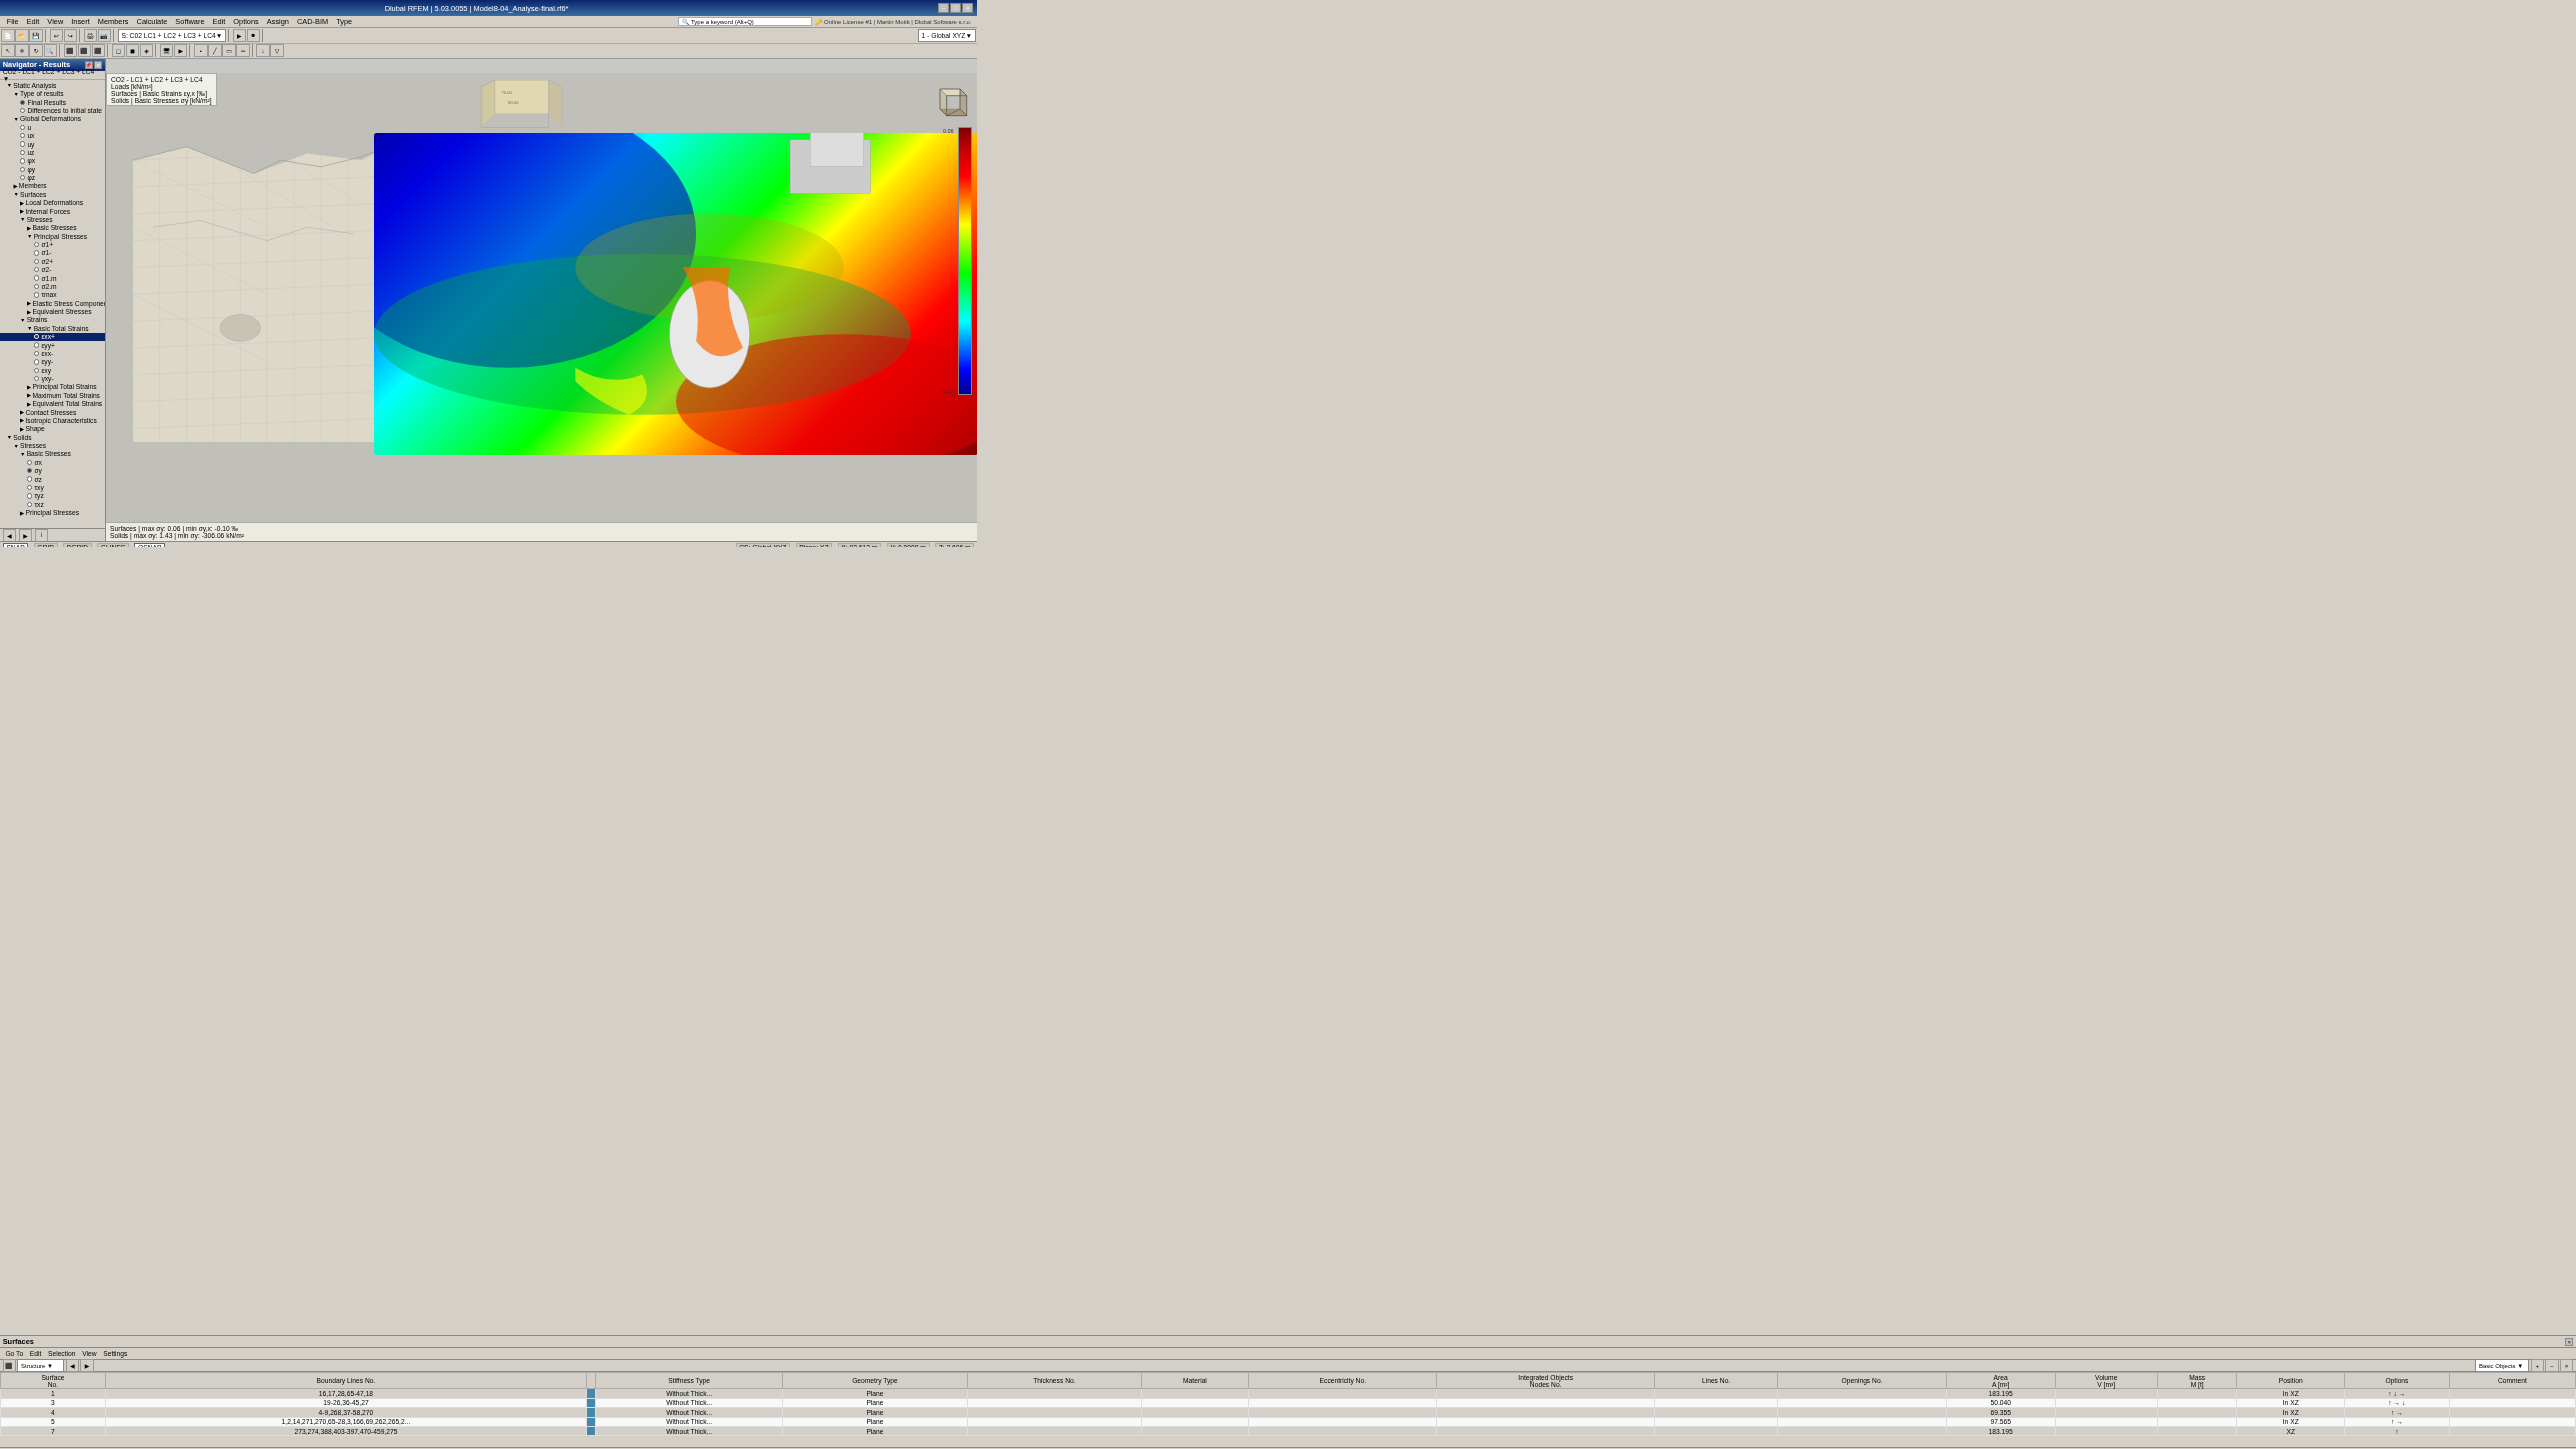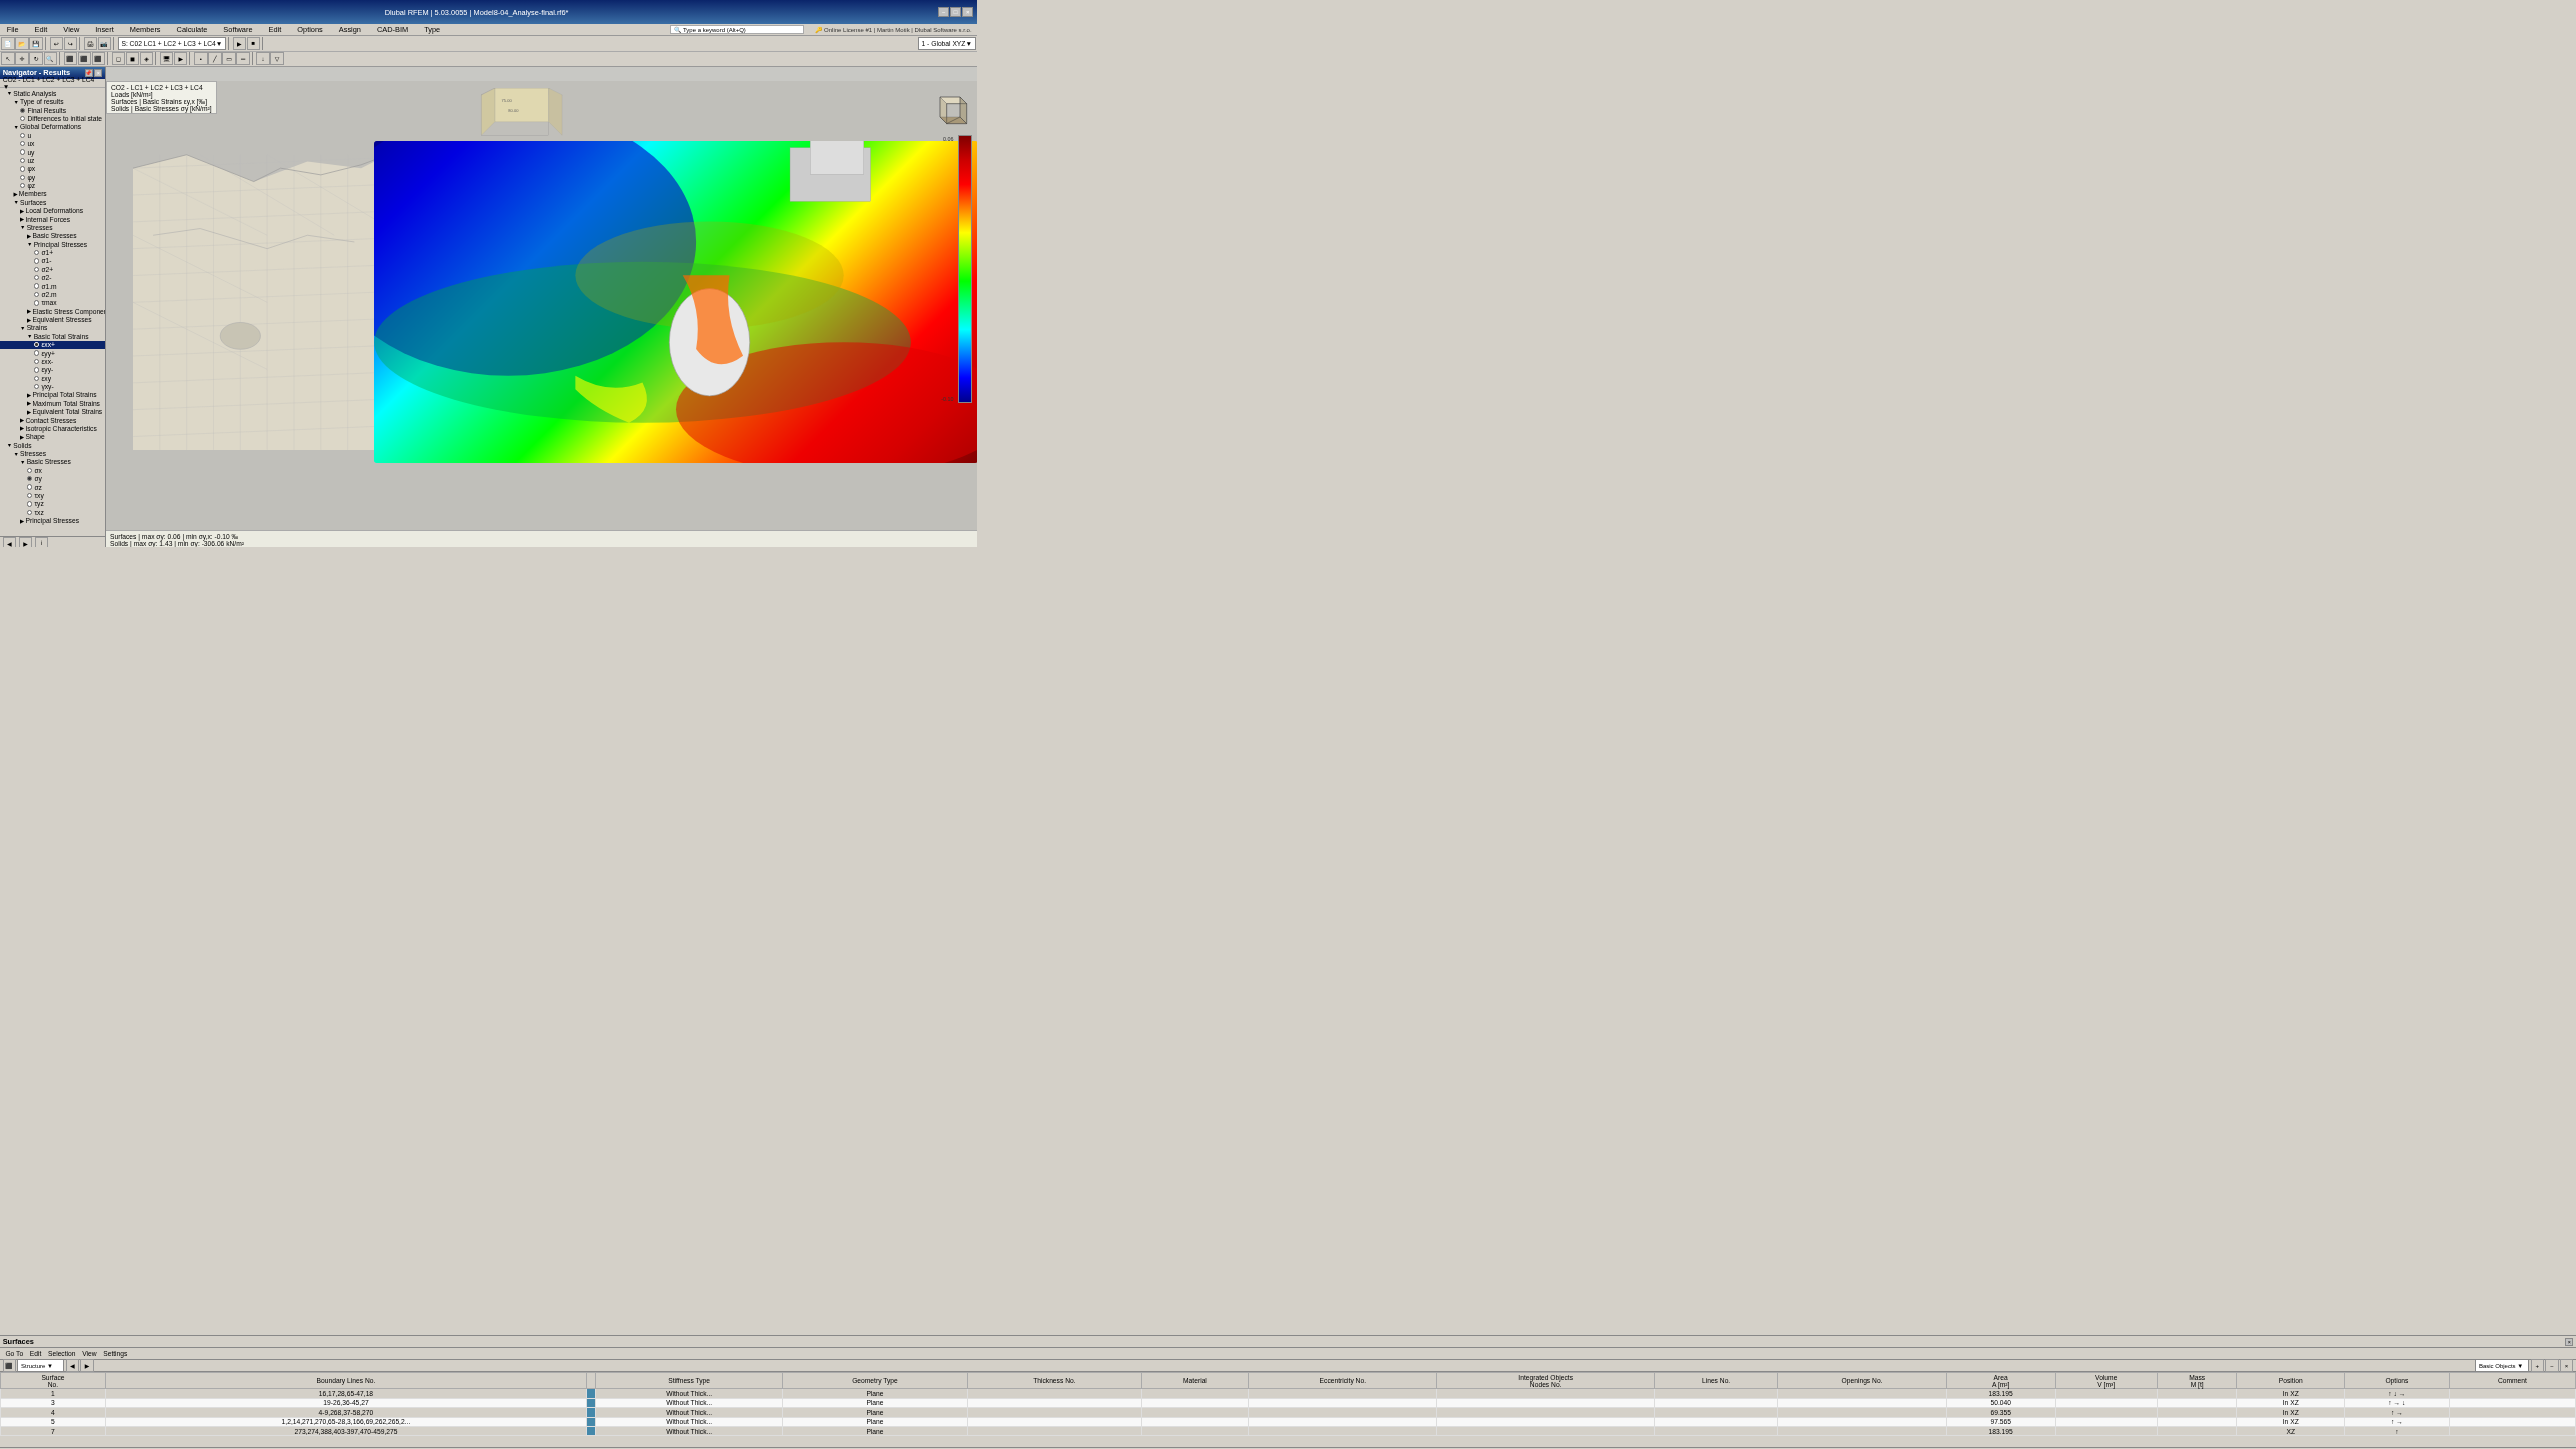--- a/index.html
+++ b/index.html
@@ -8,21 +8,21 @@
       font-size: 7.4px;
       background: #d4d0c8;
       width: 977px;
       height: 547px;
       overflow: hidden;
       color: #000;
     }
 
     
     #titlebar {
-      height: 24px;
+      height: 16px;
       background: linear-gradient(to bottom, #0a246a, #3a6ea5);
       display: flex;
       align-items: center;
       justify-content: space-between;
       padding: 0 4px;
       color: white;
       font-size: 7.4px;
     }
     #titlebar-title { flex: 1; text-align: center; }
     #titlebar-controls { display: flex; gap: 1.3px; }
@@ -36,21 +36,21 @@
     }
 
     
     #menubar {
       height: 12px;
       background: #d4d0c8;
       border-bottom: 0.7px solid #999;
       display: flex;
       align-items: center;
       padding: 0 2.7px;
-      gap: 8px;
+      gap: 0;
     }
     .menu-item {
       padding: 1.3px 4px;
       font-size: 7.4px;
       cursor: pointer;
     }
 
     
     #toolbar-area {
       background: #d4d0c8;

